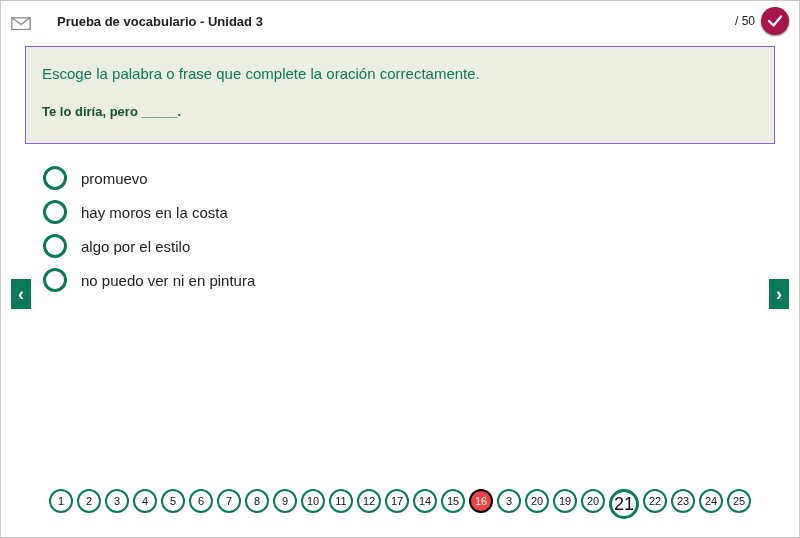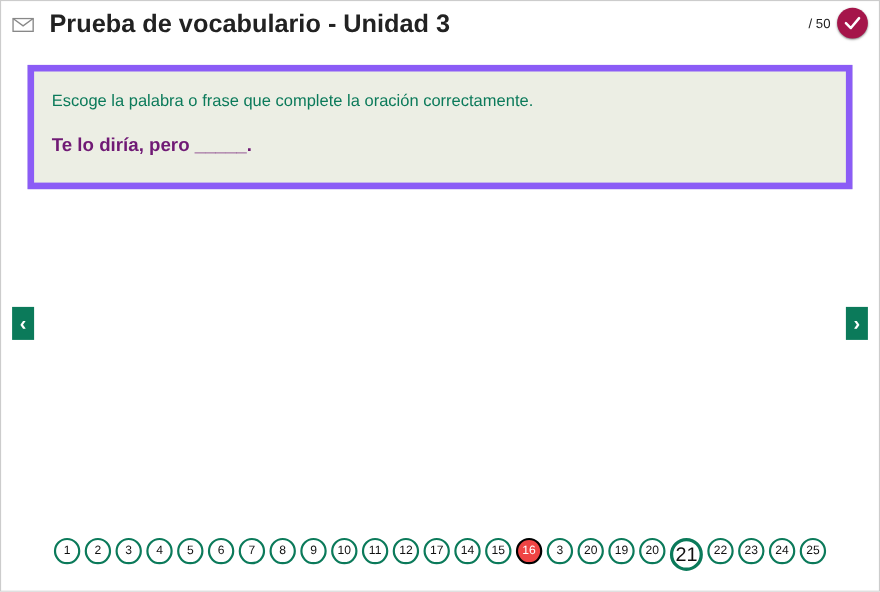--- a/index.html
+++ b/index.html
@@ -1,25 +1,25 @@
 <!DOCTYPE html>
 <html><head>
 <meta charset="utf-8">
 <style>
   html,body{margin:0;padding:0;width:800px;height:538px;font-family:Arial,Helvetica,sans-serif;background:#fff;color:#222;}
   .frame{position:relative;width:800px;height:538px;box-sizing:border-box;border:1px solid #ccc;}
   .header{display:flex;align-items:center;height:40px;padding:0 10px;}
   .mail-icon{width:20px;height:14px;margin-right:14px;margin-top:4px;}
-  .title{font-size:23px;font-weight:bold;flex:1;}
+  .title{font-size:13px;font-weight:bold;flex:1;margin-left:12px;}
   .score{font-size:12px;margin-right:6px;}
   .check-btn{width:28px;height:28px;border-radius:50%;background:#a5154a;display:flex;align-items:center;justify-content:center;box-shadow:0 1px 2px rgba(0,0,0,.5);}
   .check-btn svg{width:18px;height:18px;}
-  .instr-box{margin:18px 24px 0 24px;background:#eceee4;border:6px solid #8b5cf6;padding:18px 16px 24px 16px;}
+  .instr-box{margin:5px 24px 0 24px;background:#eceee4;border:1px solid #8b5cf6;padding:18px 16px 24px 16px;}
   .instr{color:#0b7a5a;font-size:15px;}
-  .prompt{color:#701a75;font-size:17px;font-weight:bold;margin-top:22px;}
+  .prompt{color:#14532d;font-size:13px;font-weight:bold;margin-top:22px;}
   .options{margin:22px 0 0 42px;}
   .opt{display:flex;align-items:center;margin:10px 0;cursor:pointer;}
   .radio{width:18px;height:18px;border:3px solid #0b7a5a;border-radius:50%;margin-right:14px;flex:0 0 auto;}
   .opt-label{font-size:15px;color:#222;}
   .nav-arrow{position:absolute;top:278px;width:20px;height:30px;background:#0b7a5a;display:flex;align-items:center;justify-content:center;cursor:pointer;}
   .nav-arrow.left{left:10px;}
   .nav-arrow.right{right:10px;}
   .nav-arrow span{color:#fff;font-size:18px;font-weight:bold;line-height:1;}
   .pager-row{position:absolute;bottom:18px;left:0;right:0;display:flex;justify-content:center;gap:4px;}
   .pager{width:24px;height:24px;border:2px solid #0b7a5a;border-radius:50%;display:flex;align-items:center;justify-content:center;font-size:11px;color:#111;background:#fff;cursor:pointer;box-sizing:border-box;}
@@ -45,20 +45,38 @@
           <path d="M4 12 L10 18 L20 6" fill="none" stroke="#fff" stroke-width="3" stroke-linecap="round" stroke-linejoin="round"></path>
         </svg>
     </span>
   </div>
 
   <div class="instr-box">
     <div class="instr">Escoge la palabra o frase que complete la oración correctamente.</div>
     <div class="prompt">Te lo diría, pero _____.</div>
   </div>
 
+  <div class="options">
+    <div class="opt">
+      <span class="radio"></span>
+      <span class="opt-label">promuevo</span>
+    </div>
+    <div class="opt">
+      <span class="radio"></span>
+      <span class="opt-label">hay moros en la costa</span>
+    </div>
+    <div class="opt">
+      <span class="radio"></span>
+      <span class="opt-label">algo por el estilo</span>
+    </div>
+    <div class="opt">
+      <span class="radio"></span>
+      <span class="opt-label">no puedo ver ni en pintura</span>
+    </div>
+  </div>
 
   <div class="nav-arrow left">
     <span>‹</span>
   </div>
   <div class="nav-arrow right">
     <span>›</span>
   </div>
 
   <div class="pager-row">
       <div class="pager">1</div>

